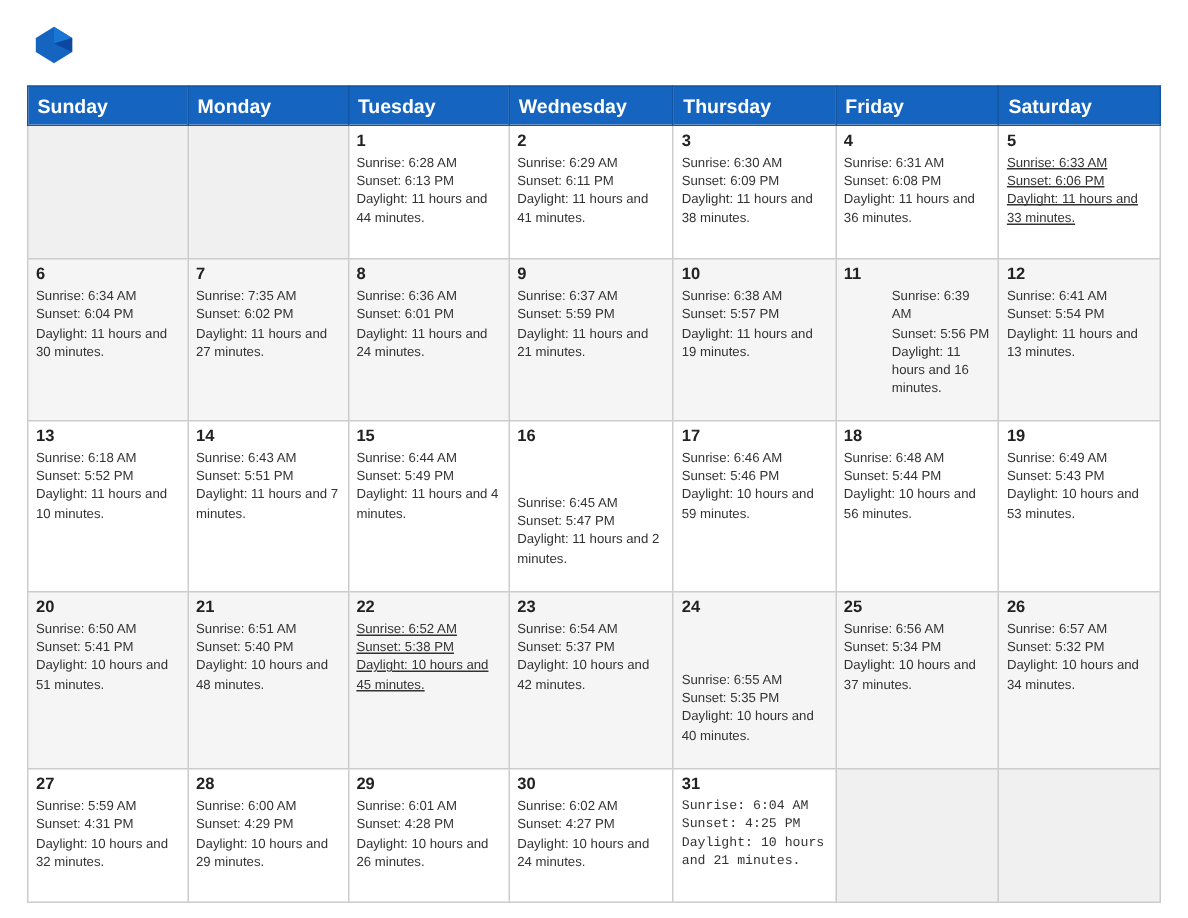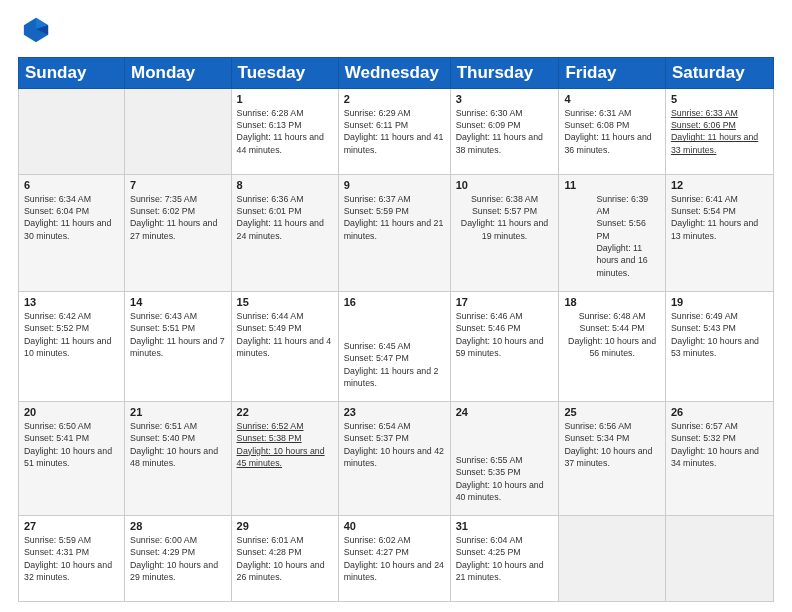--- a/index.html
+++ b/index.html
@@ -56,21 +56,21 @@
       width: 100%;
       border-collapse: collapse;
       flex: 1;
       font-size: 9.5px;
     }
     .calendar thead th {
       background: #1565c0;
       color: #fff;
       text-align: left;
       padding: 5px 6px;
-      font-size: 17px;
+      font-size: 13px;
       font-weight: bold;
       border: 1px solid #1255a0;
     }
     .calendar tbody td {
       border: 1px solid #ccc;
       vertical-align: top;
       padding: 4px 5px;
       width: 113px;
       height: 80px;
     }
@@ -185,41 +185,41 @@
 Daylight: 11 hours and 24 minutes.</div>
           </td>
           <td>
             <span class="day-num">9</span>
             <div class="day-info" style="white-space: pre-line;">Sunrise: 6:37 AM
 Sunset: 5:59 PM
 Daylight: 11 hours and 21 minutes.</div>
           </td>
           <td>
             <span class="day-num">10</span>
-            <div class="day-info" style="white-space: pre-line; text-align: center;">Sunrise: 6:38 AM
+            <div class="day-info" style="white-space: pre-line;">Sunrise: 6:38 AM
 Sunset: 5:57 PM
 Daylight: 11 hours and 19 minutes.</div>
           </td>
           <td>
             <span class="day-num">11</span>
             <div class="day-info" style="white-space: pre-line; margin-left: 32px;">Sunrise: 6:39 AM
 Sunset: 5:56 PM
 Daylight: 11 hours and 16 minutes.</div>
           </td>
           <td>
             <span class="day-num">12</span>
             <div class="day-info" style="white-space: pre-line;">Sunrise: 6:41 AM
 Sunset: 5:54 PM
 Daylight: 11 hours and 13 minutes.</div>
           </td>
         </tr>
         <tr>
           <td>
             <span class="day-num">13</span>
-            <div class="day-info" style="white-space: pre-line;">Sunrise: 6:42 AM
+            <div class="day-info" style="white-space: pre-line;">Sunrise: 6:18 AM
 Sunset: 5:52 PM
 Daylight: 11 hours and 10 minutes.</div>
           </td>
           <td>
             <span class="day-num">14</span>
             <div class="day-info" style="white-space: pre-line;">Sunrise: 6:43 AM
 Sunset: 5:51 PM
 Daylight: 11 hours and 7 minutes.</div>
           </td>
           <td>
@@ -235,21 +235,21 @@
 Daylight: 11 hours and 2 minutes.</div>
           </td>
           <td>
             <span class="day-num">17</span>
             <div class="day-info" style="white-space: pre-line;">Sunrise: 6:46 AM
 Sunset: 5:46 PM
 Daylight: 10 hours and 59 minutes.</div>
           </td>
           <td>
             <span class="day-num">18</span>
-            <div class="day-info" style="white-space: pre-line; text-align: center;">Sunrise: 6:48 AM
+            <div class="day-info" style="white-space: pre-line;">Sunrise: 6:48 AM
 Sunset: 5:44 PM
 Daylight: 10 hours and 56 minutes.</div>
           </td>
           <td>
             <span class="day-num">19</span>
             <div class="day-info" style="white-space: pre-line;">Sunrise: 6:49 AM
 Sunset: 5:43 PM
 Daylight: 10 hours and 53 minutes.</div>
           </td>
         </tr>
@@ -310,28 +310,28 @@
 Sunset: 4:29 PM
 Daylight: 10 hours and 29 minutes.</div>
           </td>
           <td>
             <span class="day-num">29</span>
             <div class="day-info" style="white-space: pre-line;">Sunrise: 6:01 AM
 Sunset: 4:28 PM
 Daylight: 10 hours and 26 minutes.</div>
           </td>
           <td>
-            <span class="day-num">40</span>
+            <span class="day-num">30</span>
             <div class="day-info" style="white-space: pre-line;">Sunrise: 6:02 AM
 Sunset: 4:27 PM
 Daylight: 10 hours and 24 minutes.</div>
           </td>
           <td>
             <span class="day-num">31</span>
-            <div class="day-info" style="white-space: pre-line;">Sunrise: 6:04 AM
+            <div class="day-info" style="white-space: pre-line; font-family: Liberation Mono, monospace;">Sunrise: 6:04 AM
 Sunset: 4:25 PM
 Daylight: 10 hours and 21 minutes.</div>
           </td>
           <td class="empty-cell"></td>
           <td class="empty-cell"></td>
         </tr>
       </tbody>
   </table>
 </div>
 

